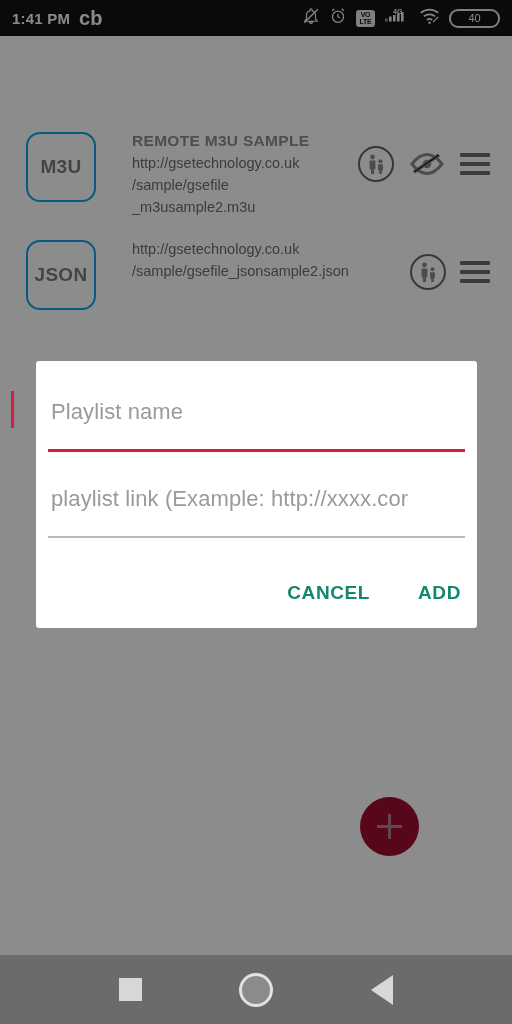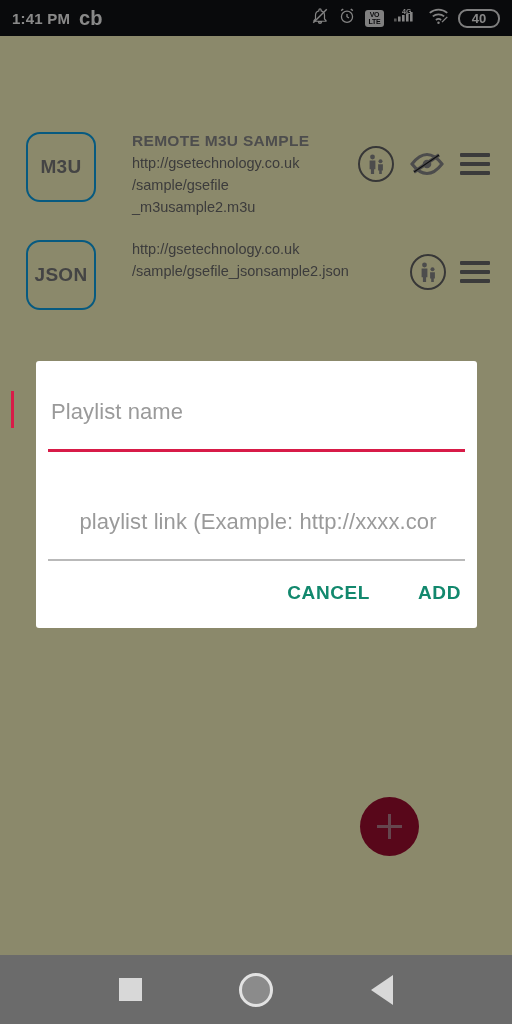--- a/index.html
+++ b/index.html
@@ -8,21 +8,21 @@
     background: #000;
   }
   body {
     font-family: "Liberation Sans", sans-serif;
   }
   #screen {
     position: relative;
     width: 512px;
     height: 1024px;
     overflow: hidden;
-    background: #fef9c3;
+    background: #ffffff;
   }
 
   
   #status-bar {
     position: absolute;
     top: 0; left: 0;
     width: 512px; height: 36px;
     background: #121316;
     display: flex;
     align-items: center;
@@ -63,25 +63,25 @@
     line-height: 7.4px;
     text-align: center;
     padding-top: 1px;
     box-sizing: border-box;
     letter-spacing: -.2px;
   }
   .battery {
     display: flex;
     align-items: center;
     justify-content: center;
-    width: 42px; height: 19px;
+    width: 51px; height: 19px;
     border: 2px solid #e8e8e8;
     border-radius: 9px;
-    font-size: 13px;
-    font-weight: bold;
+    font-size: 11px;
+    font-weight: normal;
     color: #f5f5f5;
     box-sizing: border-box;
   }
 
   
   #app-bar {
     position: absolute;
     top: 36px; left: 0;
     width: 512px; height: 72px;
     display: flex;
@@ -220,21 +220,21 @@
     border-radius: 3px;
     box-sizing: border-box;
     overflow: hidden;
   }
   .field {
     position: absolute;
     left: 12px;
     width: 417px;
   }
   #field-name { top: 38px; }
-  #field-link { top: 148px; text-align: center; }
+  #field-link { top: 125px; }
   .field-text {
     font-size: 22px;
     color: #9a9a9a;
     white-space: nowrap;
     padding-bottom: 24px;
     padding-left: 3px;
     letter-spacing: .1px;
   }
   .field-underline {
     height: 2px;

